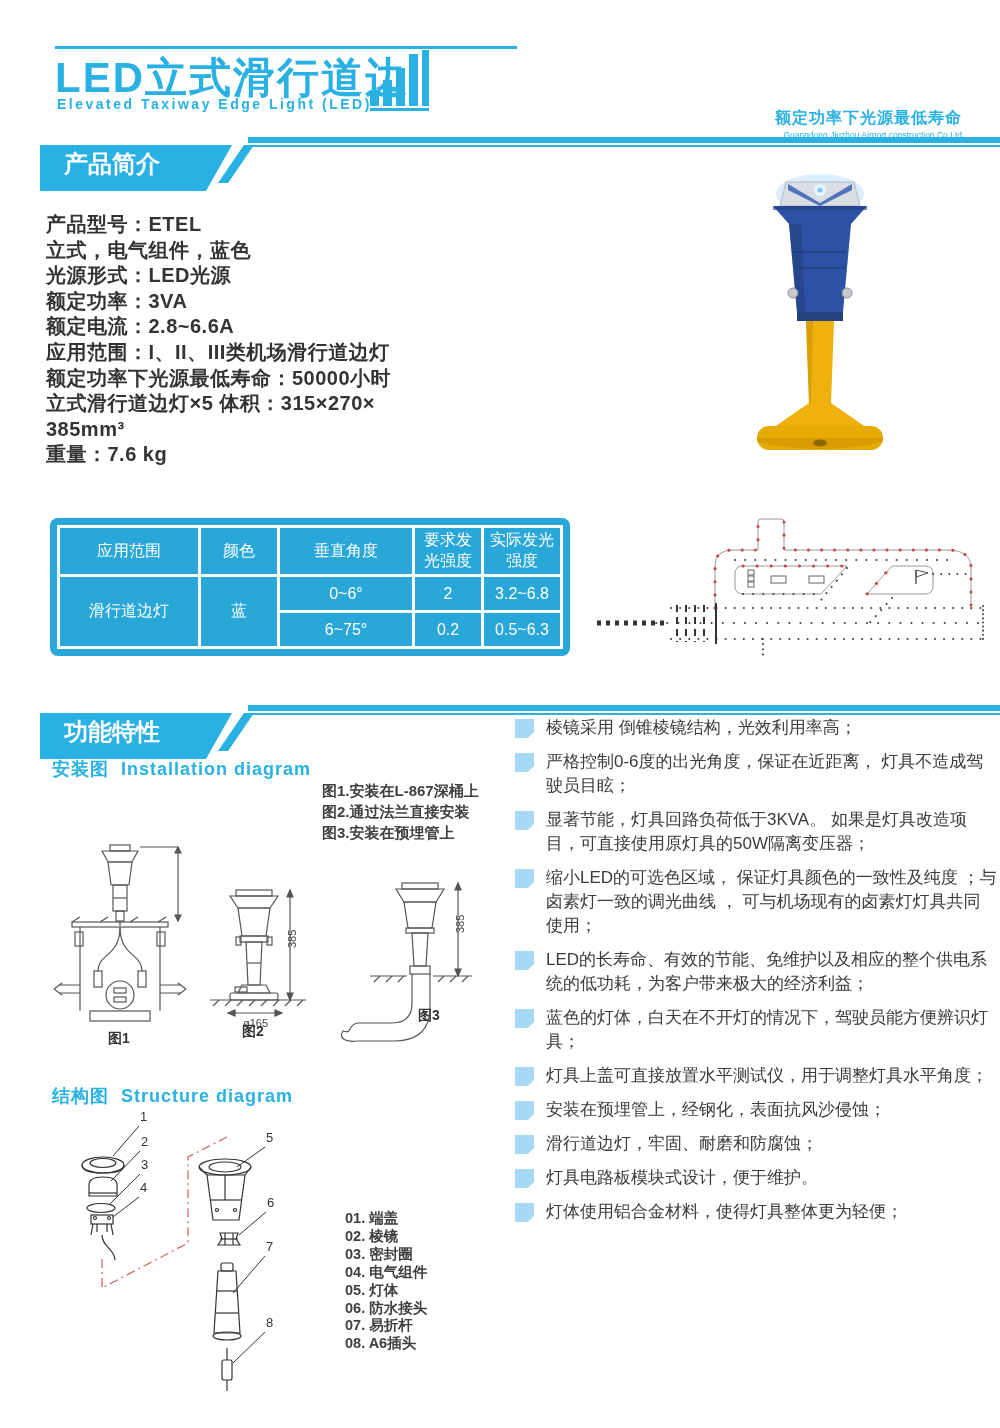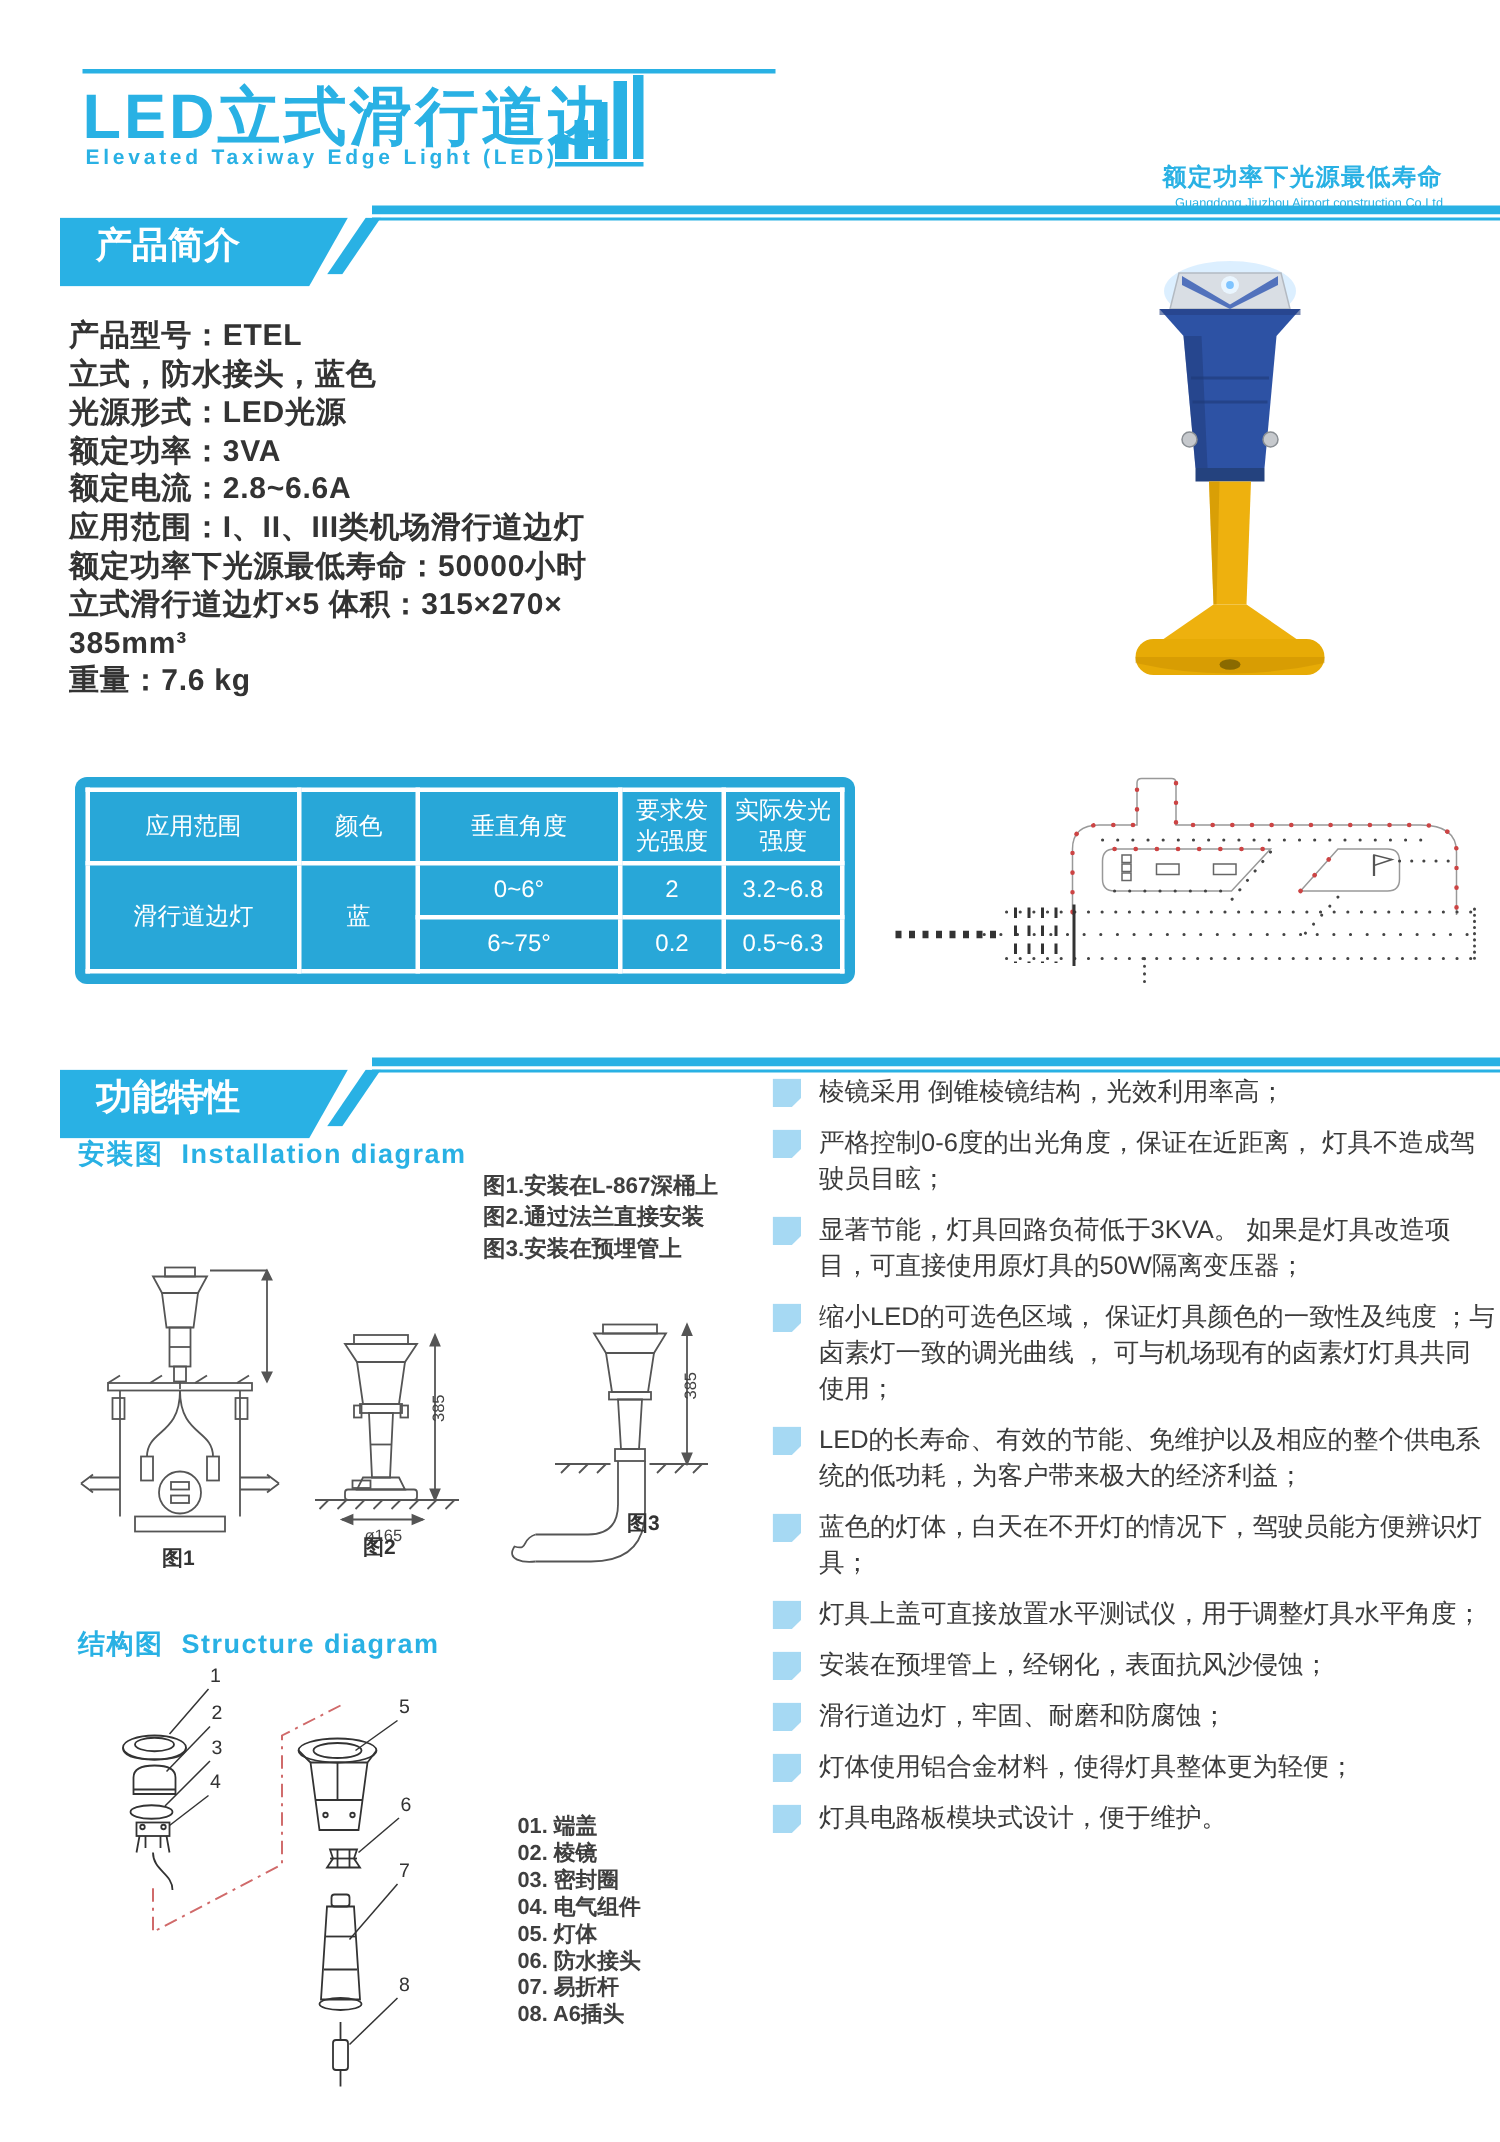--- a/index.html
+++ b/index.html
@@ -77,21 +77,21 @@
         <div class="b1"></div>
         <div class="b2"></div>
         <div class="b3"></div>
       </div>
     <div class="slash"></div>
     <div class="label">产品简介</div>
   </div>
 
   <div class="specs">
     <div>产品型号：ETEL</div>
-    <div>立式，防水接头，蓝色</div>
+    <div>立式，电气组件，蓝色</div>
     <div>光源形式：LED光源</div>
     <div>额定功率：3VA</div>
     <div>额定电流：2.8~6.6A</div>
     <div>应用范围：I、II、III类机场滑行道边灯</div>
     <div>额定功率下光源最低寿命：50000小时</div>
     <div>立式滑行道边灯×5  体积：315×270×</div>
     <div>385mm³</div>
     <div>重量：7.6 kg</div>
   </div>
 
@@ -395,21 +395,21 @@
     <div class="feat">
         <span class="sq"></span>
         <span class="tx">安装在预埋管上，经钢化，表面抗风沙侵蚀；</span>
       </div>
     <div class="feat">
         <span class="sq"></span>
         <span class="tx">滑行道边灯，牢固、耐磨和防腐蚀；</span>
       </div>
     <div class="feat">
         <span class="sq"></span>
+        <span class="tx">灯具电路板模块式设计，便于维护。</span>
+      </div>
+    <div class="feat">
+        <span class="sq"></span>
         <span class="tx">灯体使用铝合金材料，使得灯具整体更为轻便；</span>
       </div>
-    <div class="feat">
-        <span class="sq"></span>
-        <span class="tx">灯具电路板模块式设计，便于维护。</span>
-      </div>
   </div>
 
 </div>
 
 </body></html>

